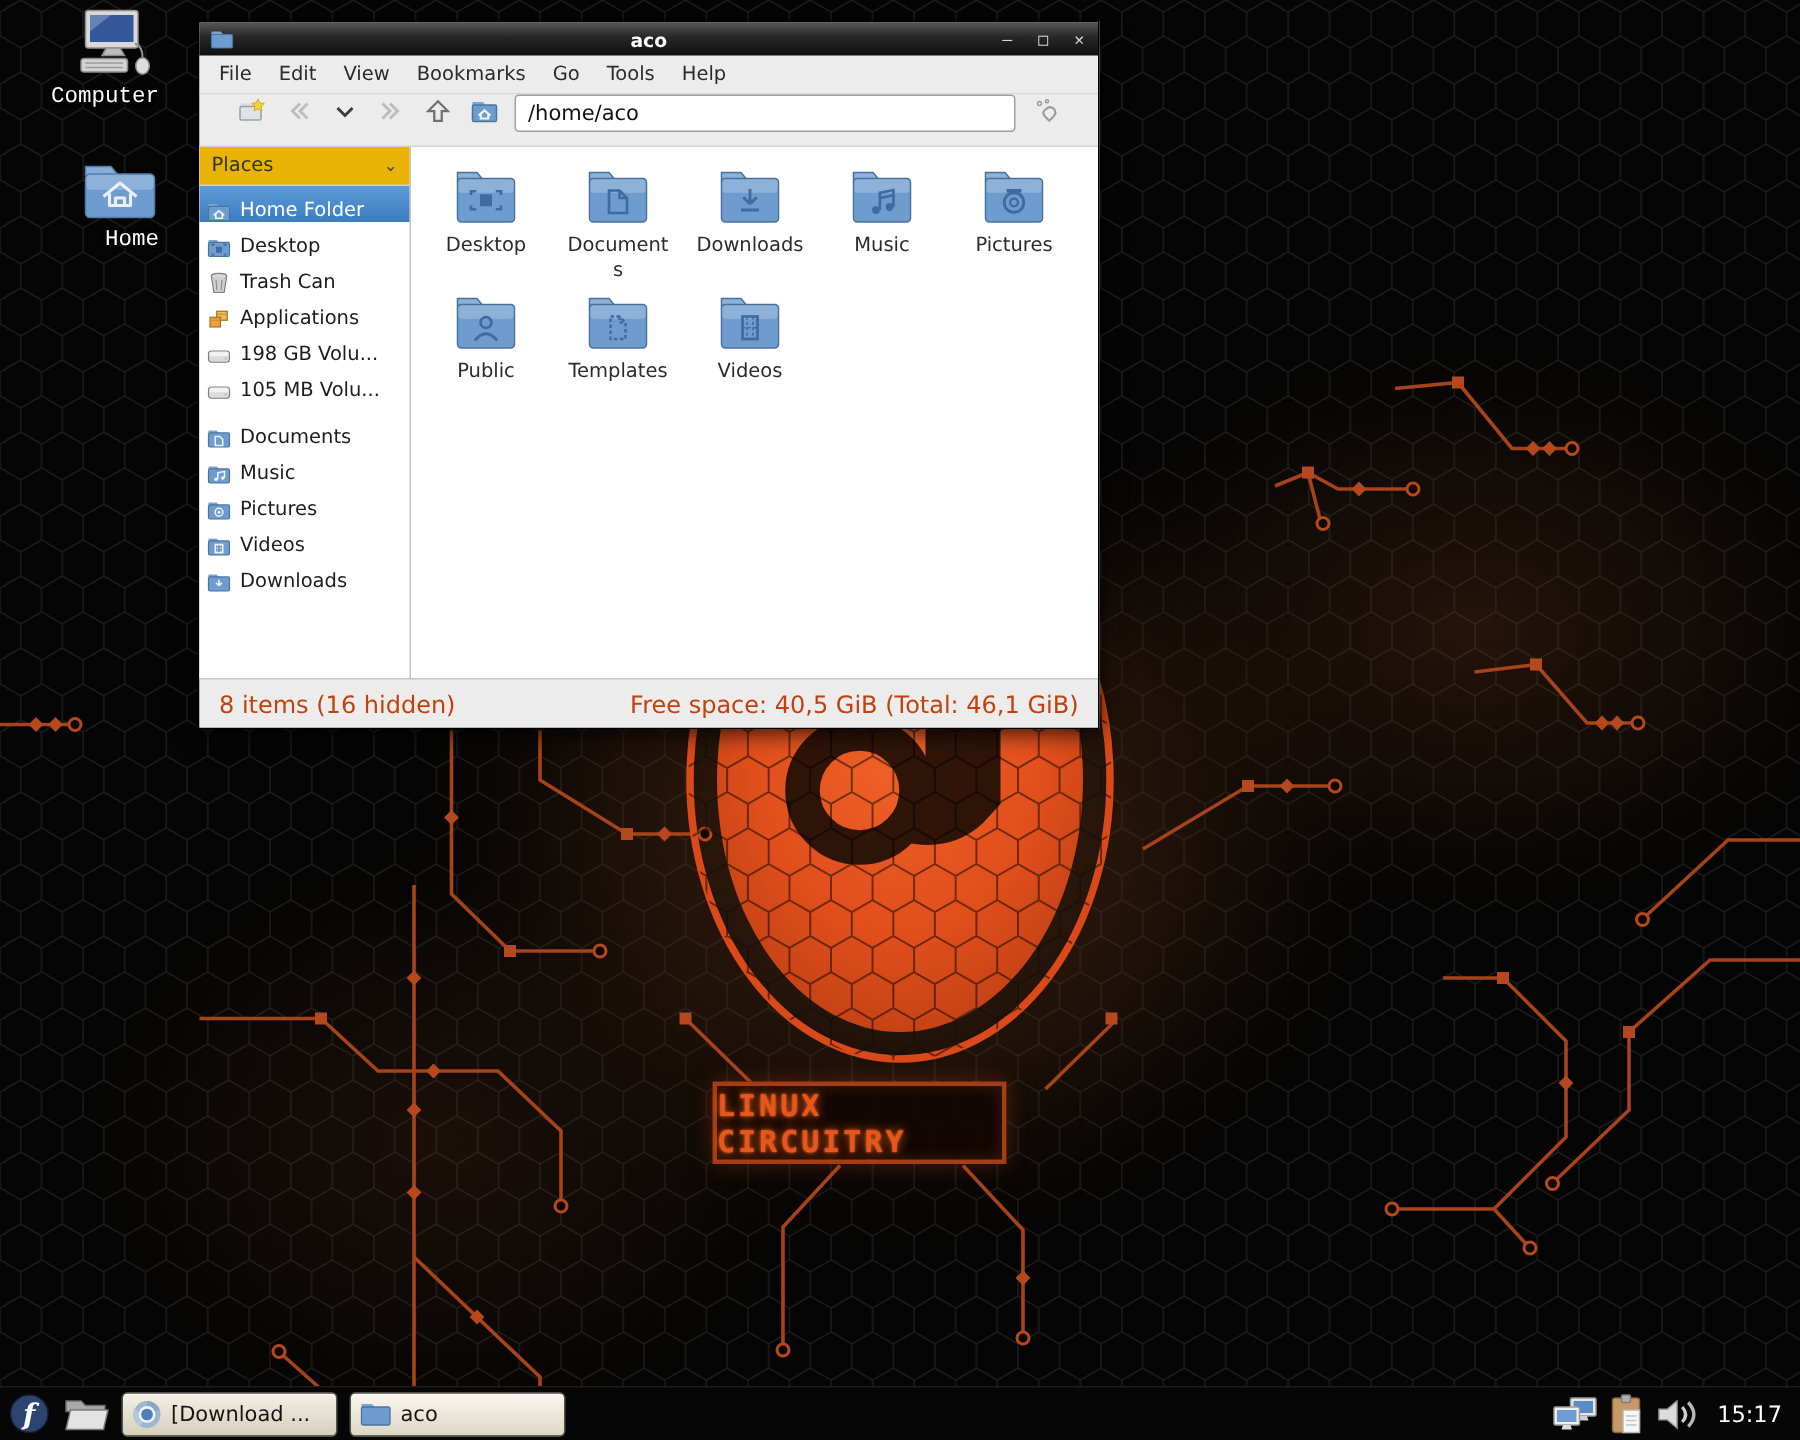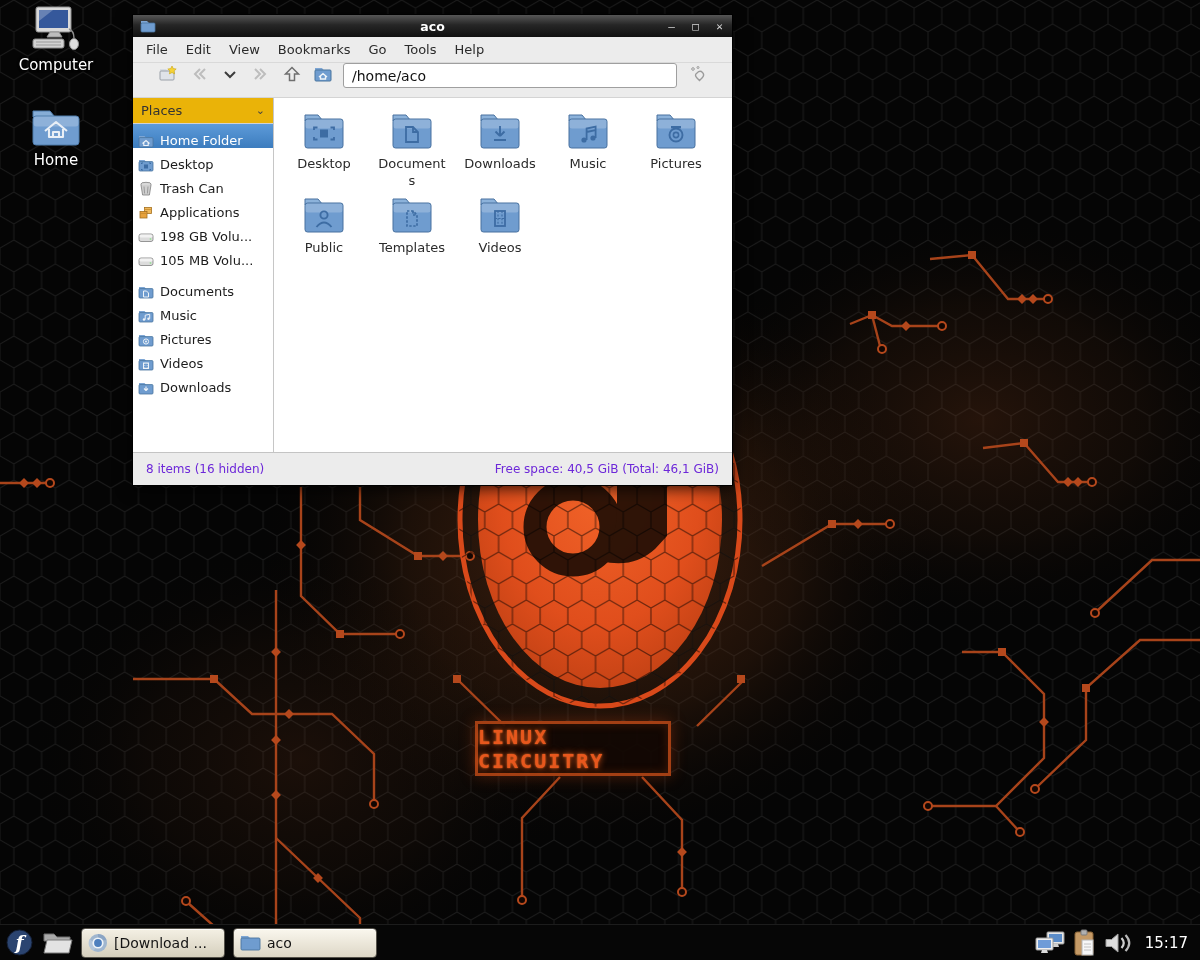--- a/index.html
+++ b/index.html
@@ -9,21 +9,21 @@
   
   #wallpaper { position:absolute; left:0; top:0; width:1200px; height:960px; }
   #badge { position:absolute; left:475px; top:721px; width:196px; height:55px;
            border:3px solid #a33f14; background:rgba(18,8,3,0.92);
            box-shadow:0 0 14px rgba(200,70,20,0.35), inset 0 0 10px rgba(200,70,20,0.25);
            display:flex; align-items:center; justify-content:center; }
   #badge span { font-family:"DejaVu Sans Mono", monospace; font-weight:bold; font-size:20px;
            letter-spacing:2px; color:#e7571d; text-shadow:0 0 7px rgba(255,100,30,.9),0 0 2px rgba(255,120,40,.9); }
 
   
-  .desk-icon { position:absolute; width:100px; display:flex; flex-direction:column; align-items:center; cursor:default; }
+  .desk-icon { position:absolute; width:100px; display:flex; flex-direction:column; align-items:flex-end; cursor:default;font-family:Liberation Mono, monospace; }
   .desk-icon .lbl { margin-top:3px; color:#fff; font-size:15px; text-shadow:0 1px 2px #000,0 0 3px #000; }
 
   
   #win { position:absolute; left:132px; top:14px; width:601px; height:472px;
          border:1px solid #000; box-shadow:0 3px 14px rgba(0,0,0,.75);
          display:flex; flex-direction:column; background:#ececec; }
   #titlebar { height:22px; background:linear-gradient(#565656 0%, #262626 45%, #101010 100%);
          display:flex; align-items:center; padding:0 7px; position:relative; }
   #titlebar .title { position:absolute; left:0; right:0; text-align:center; color:#fff;
          font-size:12.5px; font-weight:bold; }
@@ -50,21 +50,21 @@
   .side-item svg { flex:0 0 auto; }
   .side-sep { height:7px; }
 
   #files { flex:1; display:grid; grid-template-columns:repeat(5,88px); align-content:start;
            padding:8px 2px 0 6px; }
   .file { width:88px; display:flex; flex-direction:column; align-items:center; padding-top:4px; cursor:default; }
   .file .flbl { margin-top:2px; font-size:13px; color:#2b2b2b; text-align:center; max-width:74px;
            line-height:1.3; word-break:break-word; }
 
   #statusbar { height:33px; border-top:1px solid #c4c4c4; background:#ececec;
-           display:flex; align-items:center; font-size:12px; color:#6d28d9; padding:0 13px; }
+           display:flex; align-items:center; font-size:16px; color:#c2410c; padding:0 13px; }
   #statusbar .right { margin-left:auto; }
 
   
   #taskbar { position:absolute; left:0; bottom:0; width:1200px; height:36px; background:#060606;
            border-top:1px solid #1c1c1c; display:flex; align-items:center; padding:0 6px; gap:8px; }
   .task-btn { height:30px; width:144px; border:1px solid #55524a; border-radius:4px;
            background:linear-gradient(#f4f0e4,#d5cfbd); box-shadow:inset 0 1px 0 rgba(255,255,255,.8);
            display:flex; align-items:center; gap:6px; padding:0 6px; cursor:pointer;text-align:right; }
   .task-btn.active { background:linear-gradient(#faf7ee,#ddd7c6); }
   .task-btn .tlbl { font-size:14px; color:#141414; white-space:nowrap; overflow:hidden; }

